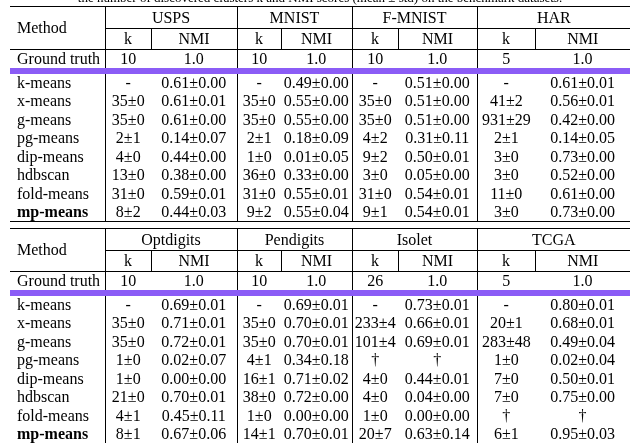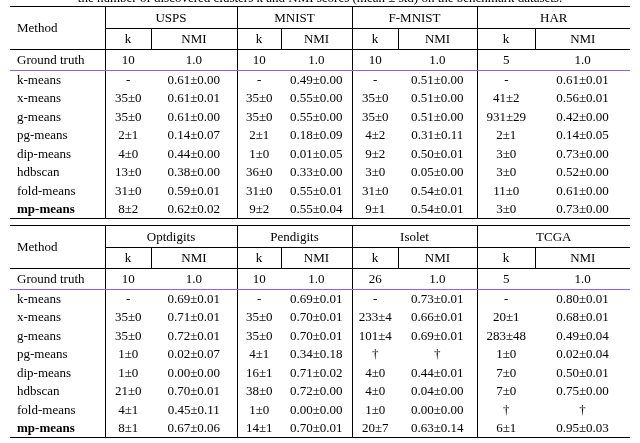--- a/index.html
+++ b/index.html
@@ -24,21 +24,21 @@
     transform: translateY(-9px);
   }
   table.results {
     border-collapse: collapse;
     table-layout: fixed;
     width: 620px;
     margin-left: 10px;
     margin-top: 1px;
     border-top: 1.6px solid #000;
     border-bottom: 1.6px solid #000;
-    font-size: 13px;
+    font-size: 16px;
   }
   table.results.second { margin-top: 0; }
   .tbl-gap { height: 6px; }
   th, td {
     text-align: center;
     vertical-align: middle;
     padding: 0;
     font-weight: normal;
     overflow: hidden;
     white-space: nowrap;
@@ -56,21 +56,21 @@
   .group-header {
     border-left: 1px solid #000;
     border-bottom: 1px solid #000;
   }
   .sub-k {
     border-left: 1px solid #000;
     border-right: 1px solid #000;
     border-bottom: 1px solid #000;
   }
   .sub-nmi { border-bottom: 1px solid #000; }
-  tbody tr.gt-row td { border-bottom: 1px solid #8b5cf6; }
+  tbody tr.gt-row td { border-bottom: 6px solid #8b5cf6; }
   td.val-k { border-left: 1px solid #000; }
   tr.bold td.method-cell { font-weight: bold; }
 </style>
 </head>
 <body>
 
 <div class="page">
   <div class="caption-clip">
     <div class="cap">the number of discovered clusters k and NMI scores (mean ± std) on the benchmark datasets.</div>
   </div>
@@ -190,21 +190,21 @@
           <td class="val-k">31±0</td>
           <td class="val-nmi">0.55±0.01</td>
           <td class="val-k">31±0</td>
           <td class="val-nmi">0.54±0.01</td>
           <td class="val-k">11±0</td>
           <td class="val-nmi">0.61±0.00</td>
         </tr>
         <tr class="method-row bold">
           <td class="method-cell">mp-means</td>
           <td class="val-k">8±2</td>
-          <td class="val-nmi">0.62±0.02</td>
+          <td class="val-nmi">0.44±0.03</td>
           <td class="val-k">9±2</td>
           <td class="val-nmi">0.55±0.04</td>
           <td class="val-k">9±1</td>
           <td class="val-nmi">0.54±0.01</td>
           <td class="val-k">3±0</td>
           <td class="val-nmi">0.73±0.00</td>
         </tr>
       </tbody>
     </table>
   <div class="tbl-gap"></div>

